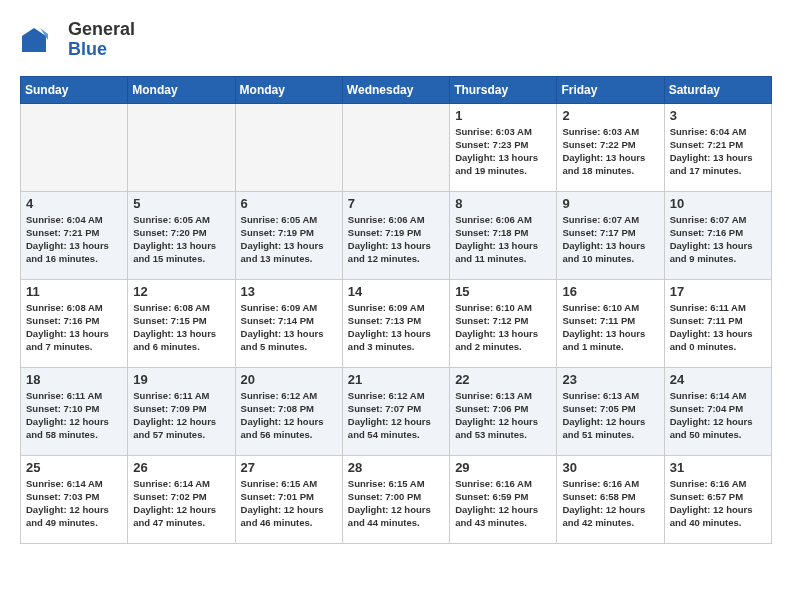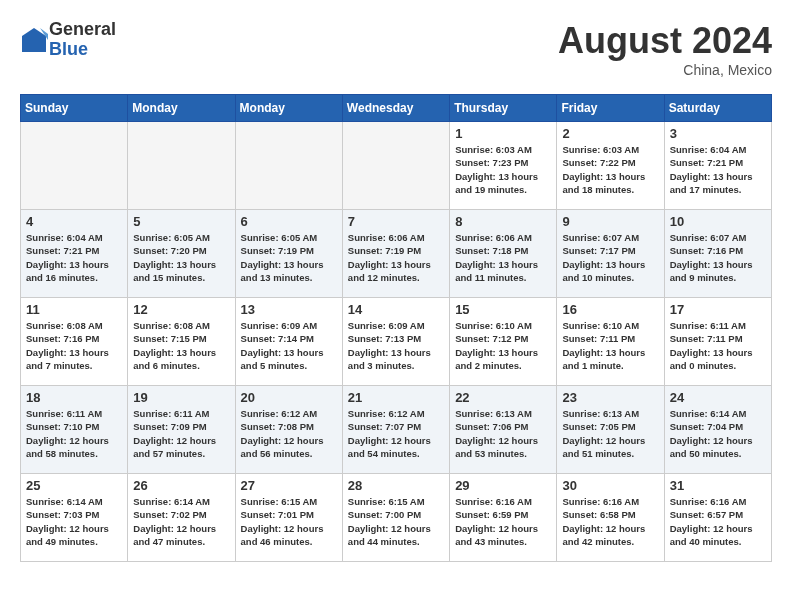--- a/index.html
+++ b/index.html
@@ -12,21 +12,21 @@
     }
     .header {
       display: flex;
       justify-content: space-between;
       align-items: flex-start;
       margin-bottom: 16px;
     }
     .logo {
       display: flex;
       align-items: center;
-      gap: 1px;
+      gap: 20px;
     }
     .logo-text {
       font-size: 18px;
       font-weight: bold;
       line-height: 1.1;
     }
     .logo-general { color: #333; }
     .logo-blue { color: #2563b0; }
     .logo-icon {
       width: 28px;
@@ -92,24 +92,20 @@
   <div class="logo">
     <svg class="logo-icon" viewBox="0 0 28 28">
       <polygon points="14,2 26,10 26,26 2,26 2,10" fill="#2563b0"></polygon>
       <polygon points="20,2 28,8 28,14" fill="#5b9bd5"></polygon>
     </svg>
     <div class="logo-text">
       <span class="logo-general">General</span><br>
       <span class="logo-blue">Blue</span>
     </div>
   </div>
-  <div class="title-block">
-    <div class="month-title">August 2024</div>
-    <div class="location">China, Mexico</div>
-  </div>
 </div>
 
 <table>
   <thead>
     <tr>
     <th>Sunday</th>
         <th>Monday</th>
         <th>Monday</th>
         <th>Wednesday</th>
         <th>Thursday</th>

